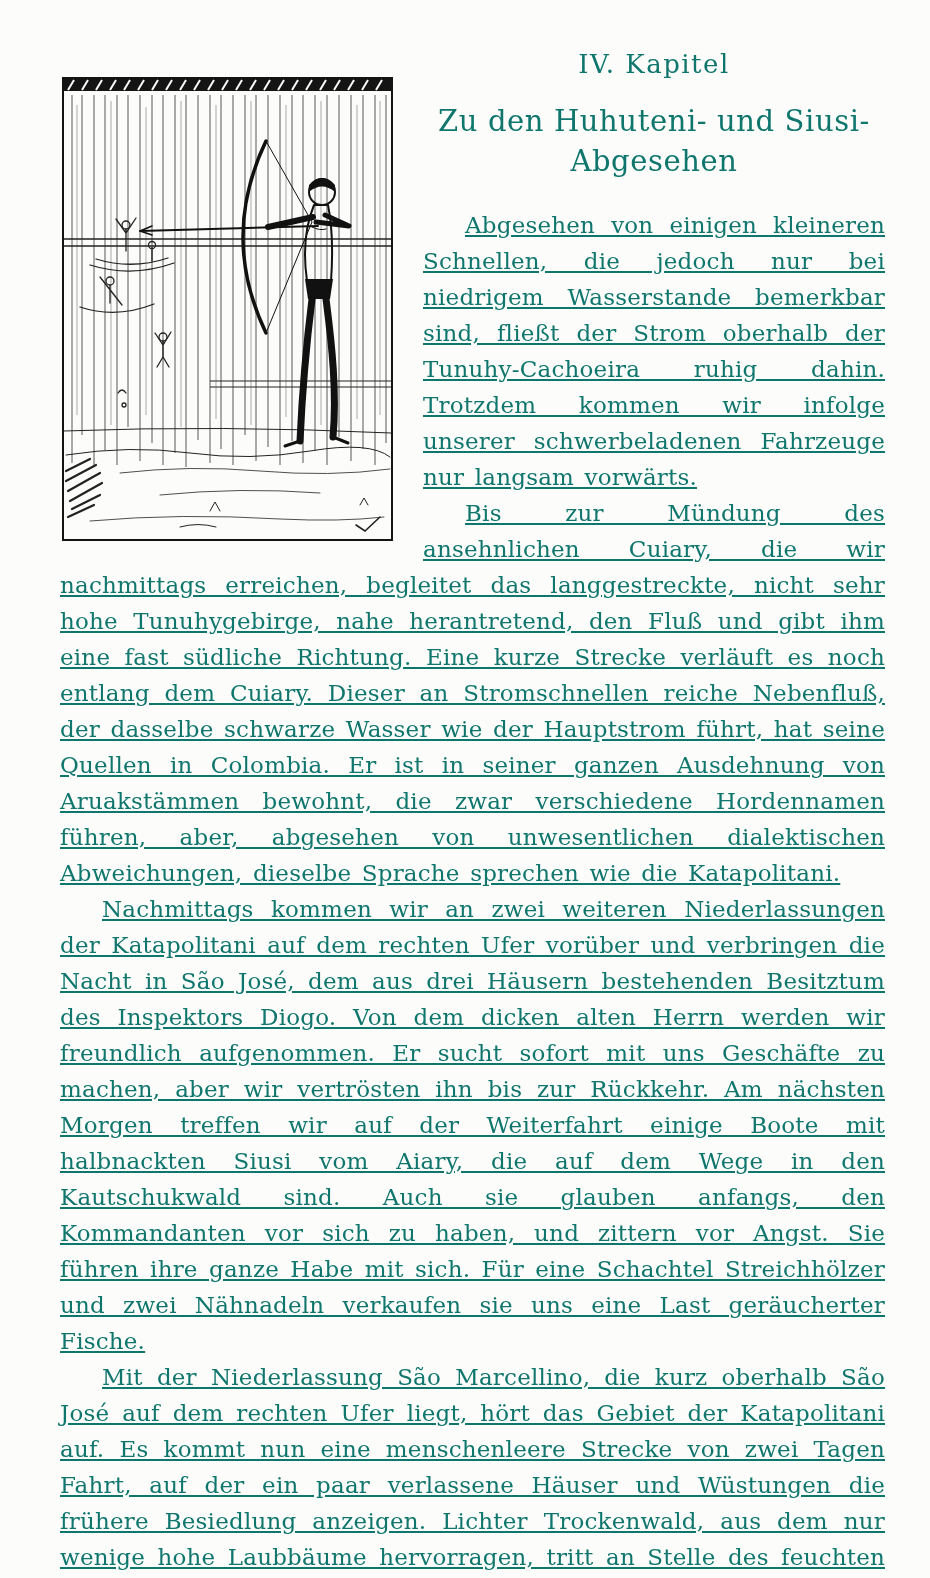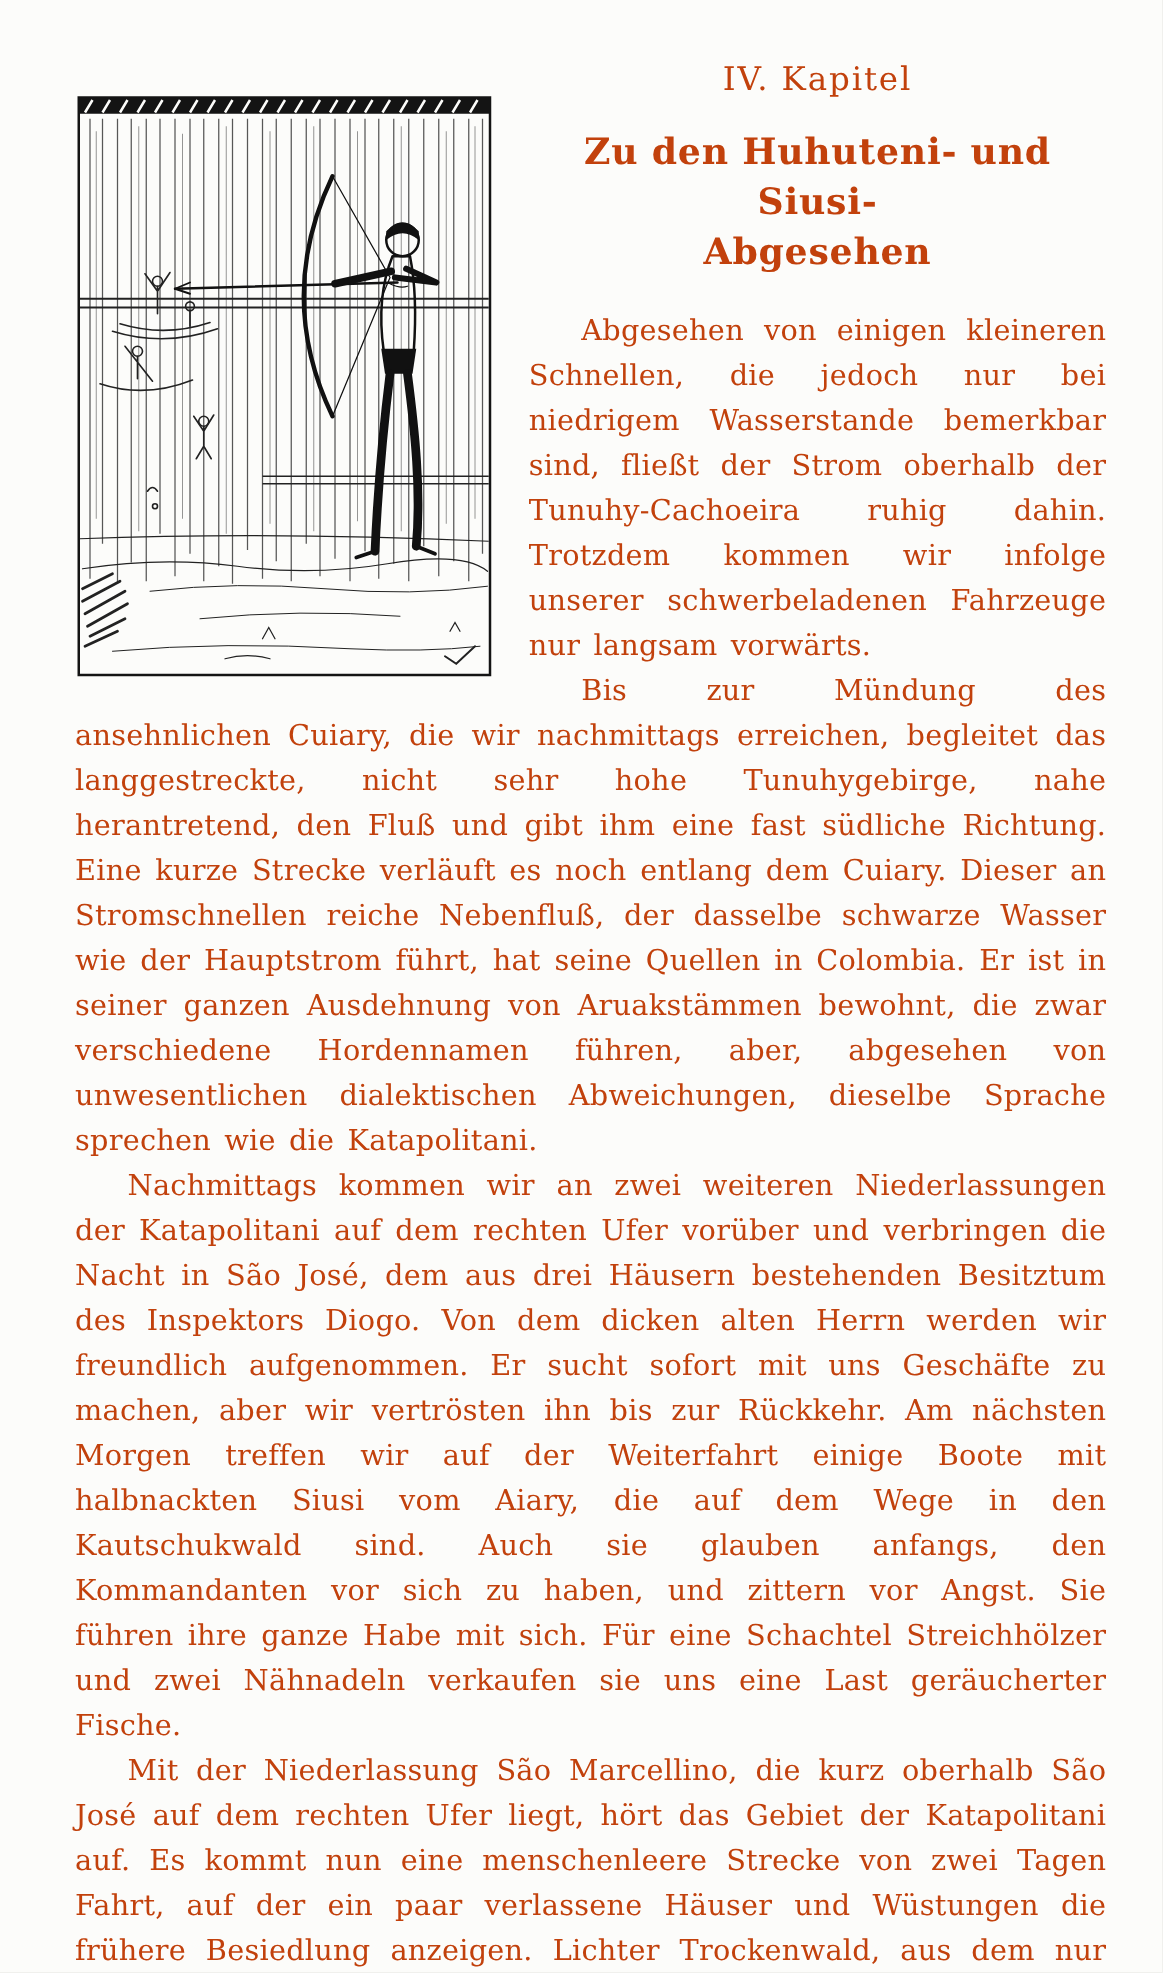--- a/index.html
+++ b/index.html
@@ -4,54 +4,55 @@
 <style>
   html, body { margin: 0; padding: 0; background: #e8e8e4; }
   .page {
     position: relative;
     width: 930px;
     height: 1578px;
     box-sizing: border-box;
     margin: 0 auto;
     padding: 45px 45px 16px 60px;
     background: #fcfcfa;
-    color: #c2410c;
+    color: #0f766e;
     font-family: "DejaVu Serif", "Liberation Serif", serif;
     overflow: hidden;
   }
   .illustration {
     float: left;
     width: 335px;
     height: 470px;
     margin: 30px 28px 16px 0;
     padding: 0;
   }
   .illustration svg { display: block; width: 335px; height: 470px; }
   .chapter {
     text-align: center;
     font-size: 26px;
     letter-spacing: 1.5px;
     margin: 4px 0 22px 0;
   }
   .title {
     text-align: center;
     font-size: 29px;
-    font-weight: bold;
+    font-weight: normal;
     line-height: 1.38;
     letter-spacing: 0.6px;
     margin: 0 0 26px 0;
   }
   p.body {
     font-size: 23px;
     line-height: 36px;
     text-align: justify;
     margin: 0;
     text-indent: 42px;
     word-spacing: 3px;
     letter-spacing: 0.2px;
+    text-decoration: underline;
   }
 </style>
 </head>
 <body>
 
 <div class="page">
 
   <figure class="illustration" aria-label="Ink sketch of an indigenous archer drawing a bow in front of a palisade wall, with canoes and stick figures in the background">
     <svg viewBox="0 0 335 470" xmlns="http://www.w3.org/2000/svg">
 

